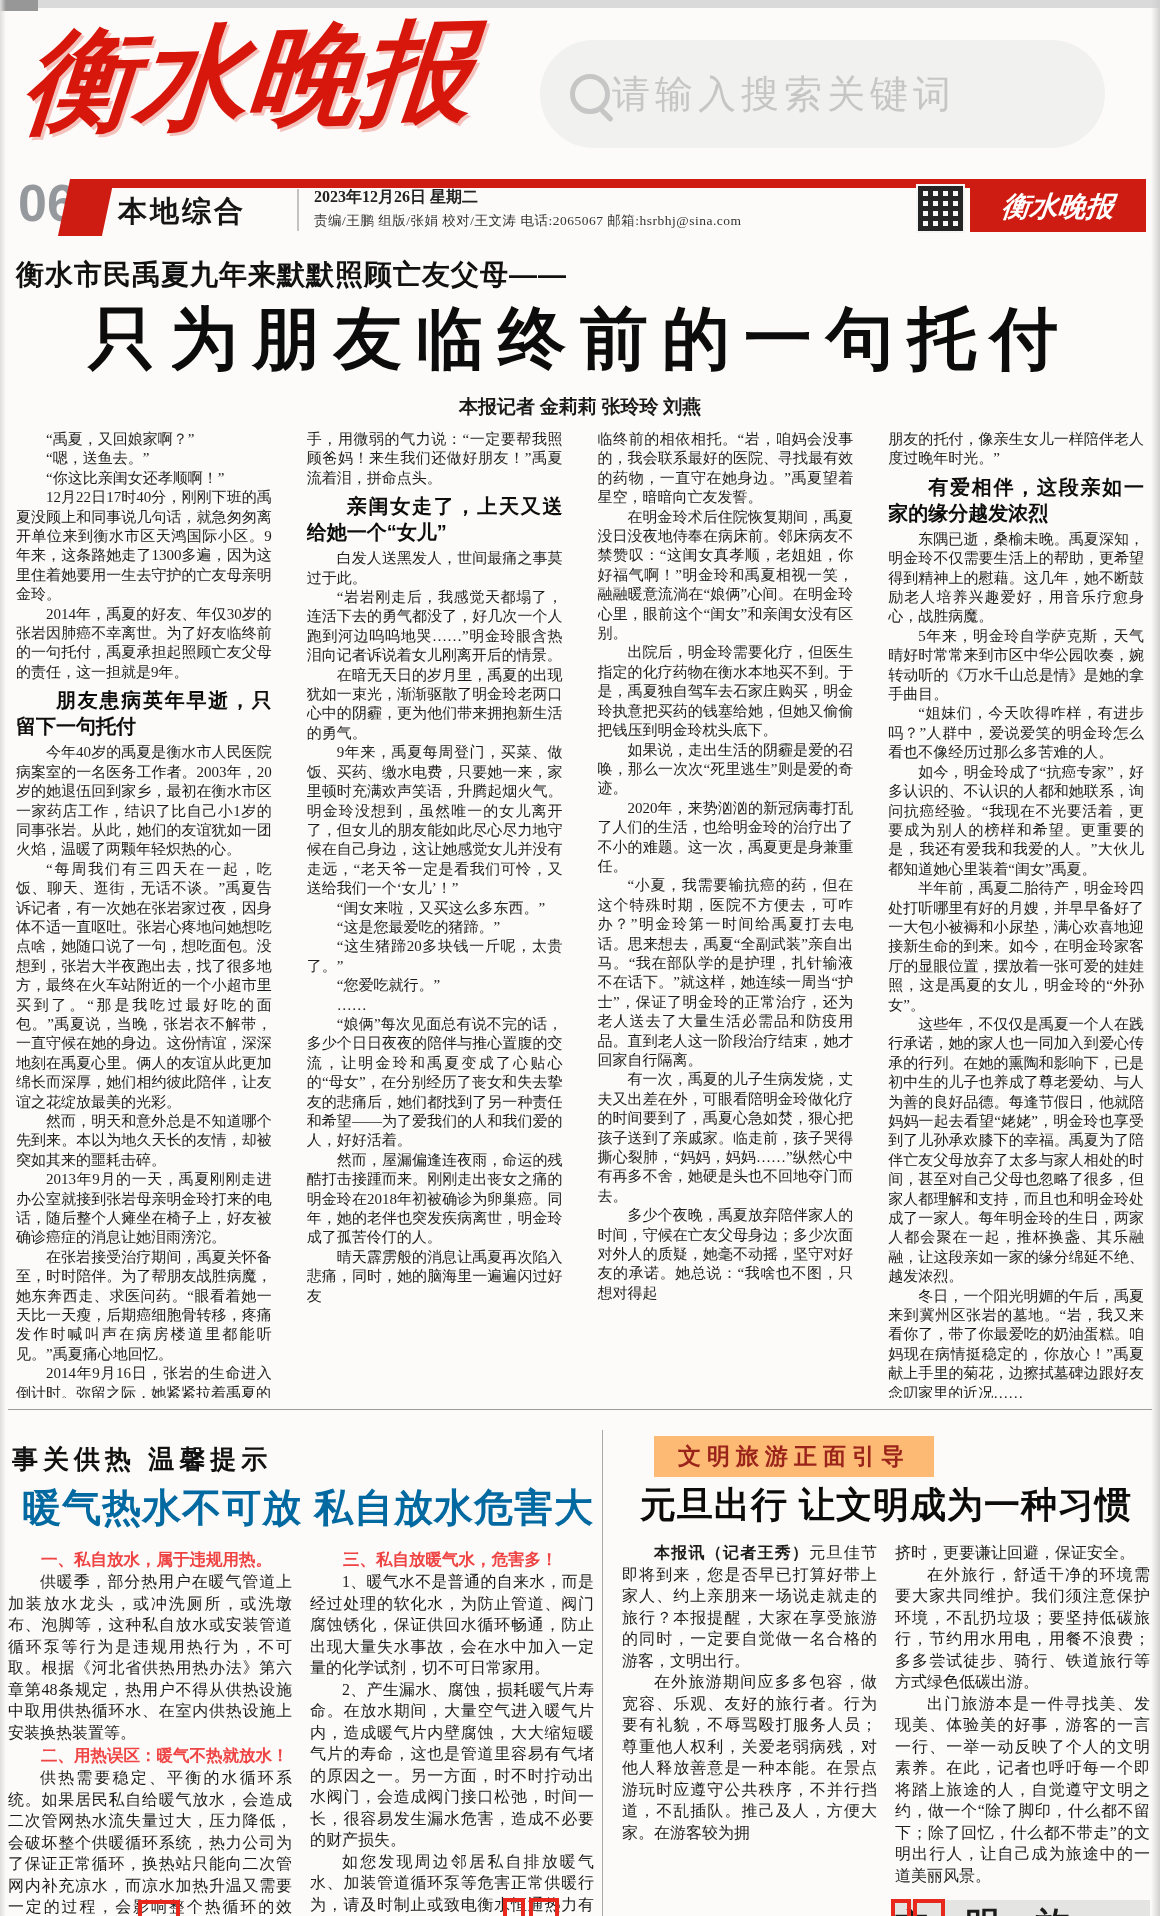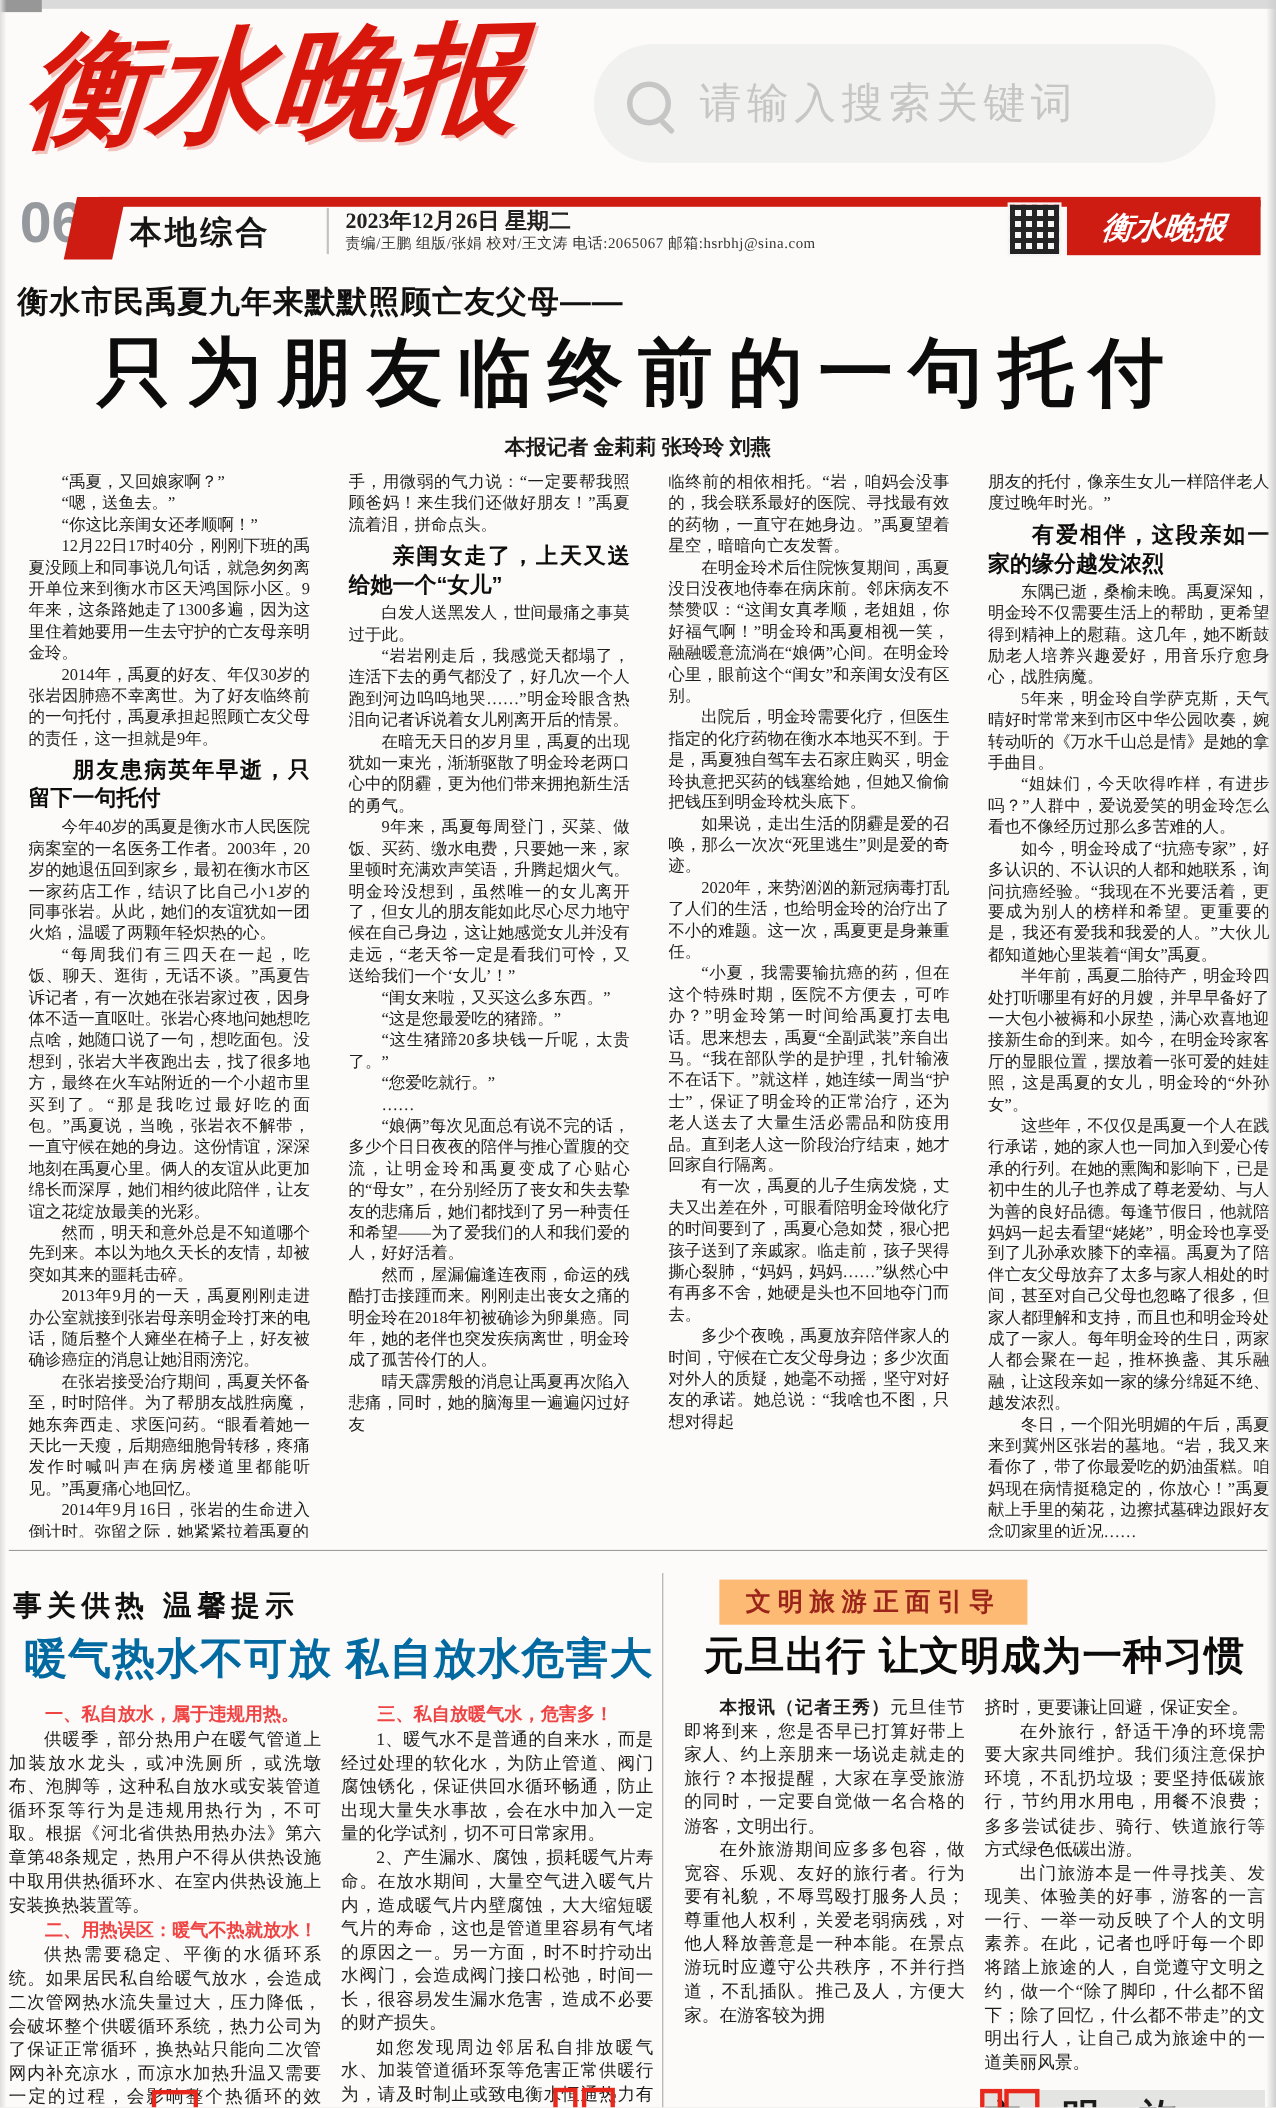--- a/index.html
+++ b/index.html
@@ -14,53 +14,53 @@
   
   .masthead{position:absolute;left:24px;top:2px;font-family:"DejaVu Serif",serif;
             font-size:112px;font-weight:bold;font-style:italic;color:#d8170c;
             letter-spacing:0px;transform:skewX(-6deg) rotate(-1.5deg);white-space:nowrap;
             text-shadow:3px 3px 0 rgba(216,23,12,.25);}
   .search{position:absolute;left:540px;top:40px;width:565px;height:108px;background:#f1f1ef;
           border-radius:54px;display:flex;align-items:center;padding:0 30px;box-sizing:border-box;}
   .mag{width:30px;height:30px;border:5px solid #c6c6c6;border-radius:50%;position:relative;flex:0 0 auto;}
   .mag::after{content:"";position:absolute;width:5px;height:16px;background:#c6c6c6;
               left:29px;top:28px;transform:rotate(-45deg);border-radius:3px;}
-  .search input{border:none;background:transparent;outline:none;flex:1;margin-left:24px;
+  .search input{border:none;background:transparent;outline:none;flex:1;
                 font-size:38px;letter-spacing:5px;font-family:"Liberation Sans",sans-serif;color:#8a8a8a;}
   .search input::placeholder{color:#c6c6c6;}
 
   
   .band{position:absolute;left:0;top:179px;width:1148px;height:58px;}
   .band-bar{position:absolute;left:90px;top:0;width:1056px;height:9px;background:#ce1c13;}
   .band-num{position:absolute;left:18px;top:-6px;font-family:"Liberation Sans",sans-serif;
             font-size:52px;font-weight:bold;color:#95999d;}
   .band-slant{position:absolute;left:64px;top:0;width:44px;height:57px;background:#ce1c13;transform:skewX(-12deg);}
   .band-section{position:absolute;left:118px;top:13px;font-family:"Liberation Sans",sans-serif;
                 font-size:29px;font-weight:bold;letter-spacing:3px;color:#151515;}
   .band-div{position:absolute;left:297px;top:10px;width:2px;height:42px;background:#c2c2c2;}
-  .band-date{position:absolute;left:314px;top:8px;font-size:20px;font-weight:bold;color:#222;}
+  .band-date{position:absolute;left:314px;top:8px;font-size:16px;font-weight:bold;color:#222;}
   .band-credits{position:absolute;left:314px;top:33px;font-size:13.5px;color:#333;letter-spacing:.5px;}
   .band-qr{position:absolute;left:918px;top:7px;width:45px;height:45px;background:
       repeating-linear-gradient(0deg,#242424 0 5px,rgba(255,255,255,0) 5px 10px),
       repeating-linear-gradient(90deg,#242424 0 5px,#f5f5f5 5px 10px);outline:2px solid #f5f5f5;}
   .band-logo{position:absolute;left:970px;top:3px;width:176px;height:50px;background:#ce1c13;
              display:flex;align-items:center;justify-content:center;}
   .band-logo span{color:#fff;font-family:"DejaVu Serif",serif;font-style:italic;font-weight:bold;
                   font-size:28px;transform:skewX(-6deg);white-space:nowrap;}
 
   
   .kicker{position:absolute;left:16px;top:256px;font-family:"Liberation Sans",sans-serif;
           font-size:28px;font-weight:bold;color:#111;letter-spacing:1px;}
   .headline{position:absolute;left:0;top:294px;width:1160px;text-align:center;
             font-family:"Liberation Sans",sans-serif;font-size:68px;font-weight:900;
             letter-spacing:14px;color:#0c0c0c;white-space:nowrap;}
   .byline{position:absolute;left:0;top:394px;width:1160px;text-align:center;
           font-size:19px;font-weight:bold;color:#1a1a1a;}
   .main-cols{position:absolute;left:16px;top:430px;width:1128px;height:968px;
-             display:flex;gap:35px;overflow:hidden;margin-left:10px;}
+             display:flex;gap:35px;overflow:hidden;}
   .col{flex:1;overflow:hidden;}
   .para{margin:0;font-size:15px;line-height:19.4px;text-align:justify;text-indent:2em;color:#1d1d1d;}
   .para.cont{text-indent:0;}
   .para b{font-weight:bold;}
   .subhead{margin:5px 0 4px;font-family:"Liberation Sans",sans-serif;font-size:20px;
            line-height:26px;font-weight:bold;color:#0d0d0d;text-indent:2em;text-align:justify;}
   .hr-main{position:absolute;left:8px;top:1409px;width:1144px;height:1px;background:#9c9c9c;}
   .vdiv-bottom{position:absolute;left:602px;top:1430px;width:1px;height:486px;background:#a8a8a8;}
 
   

